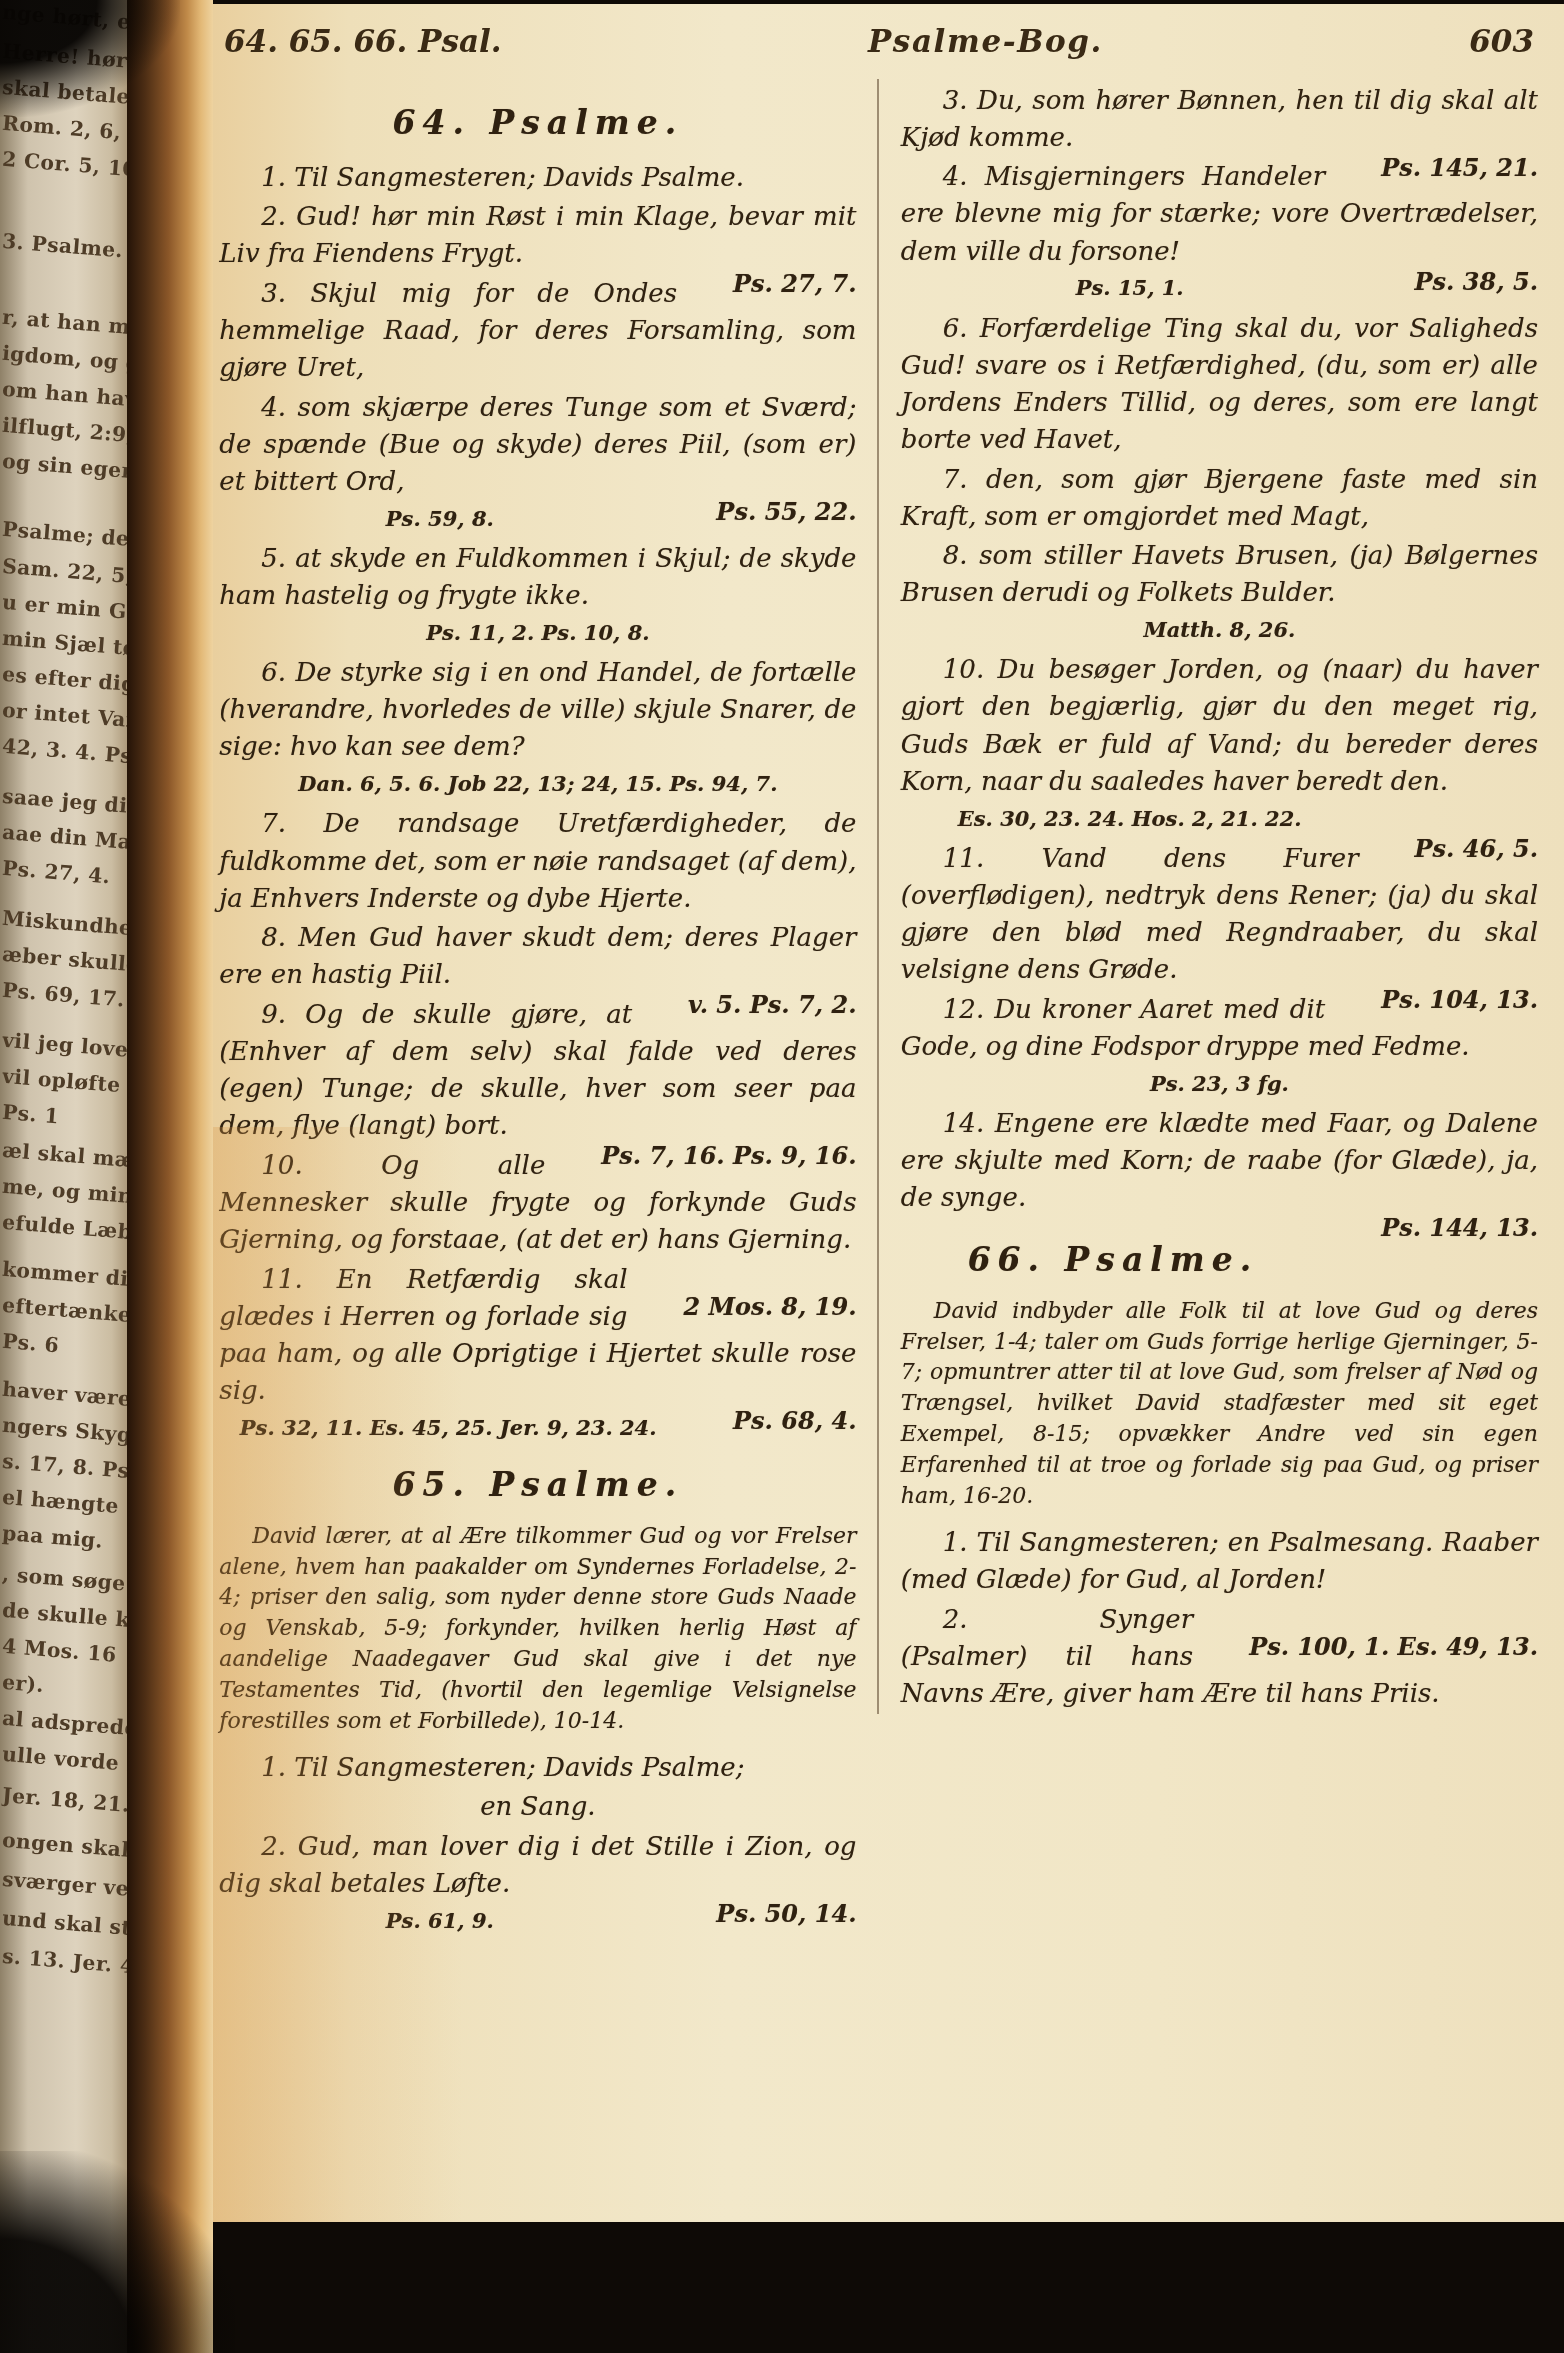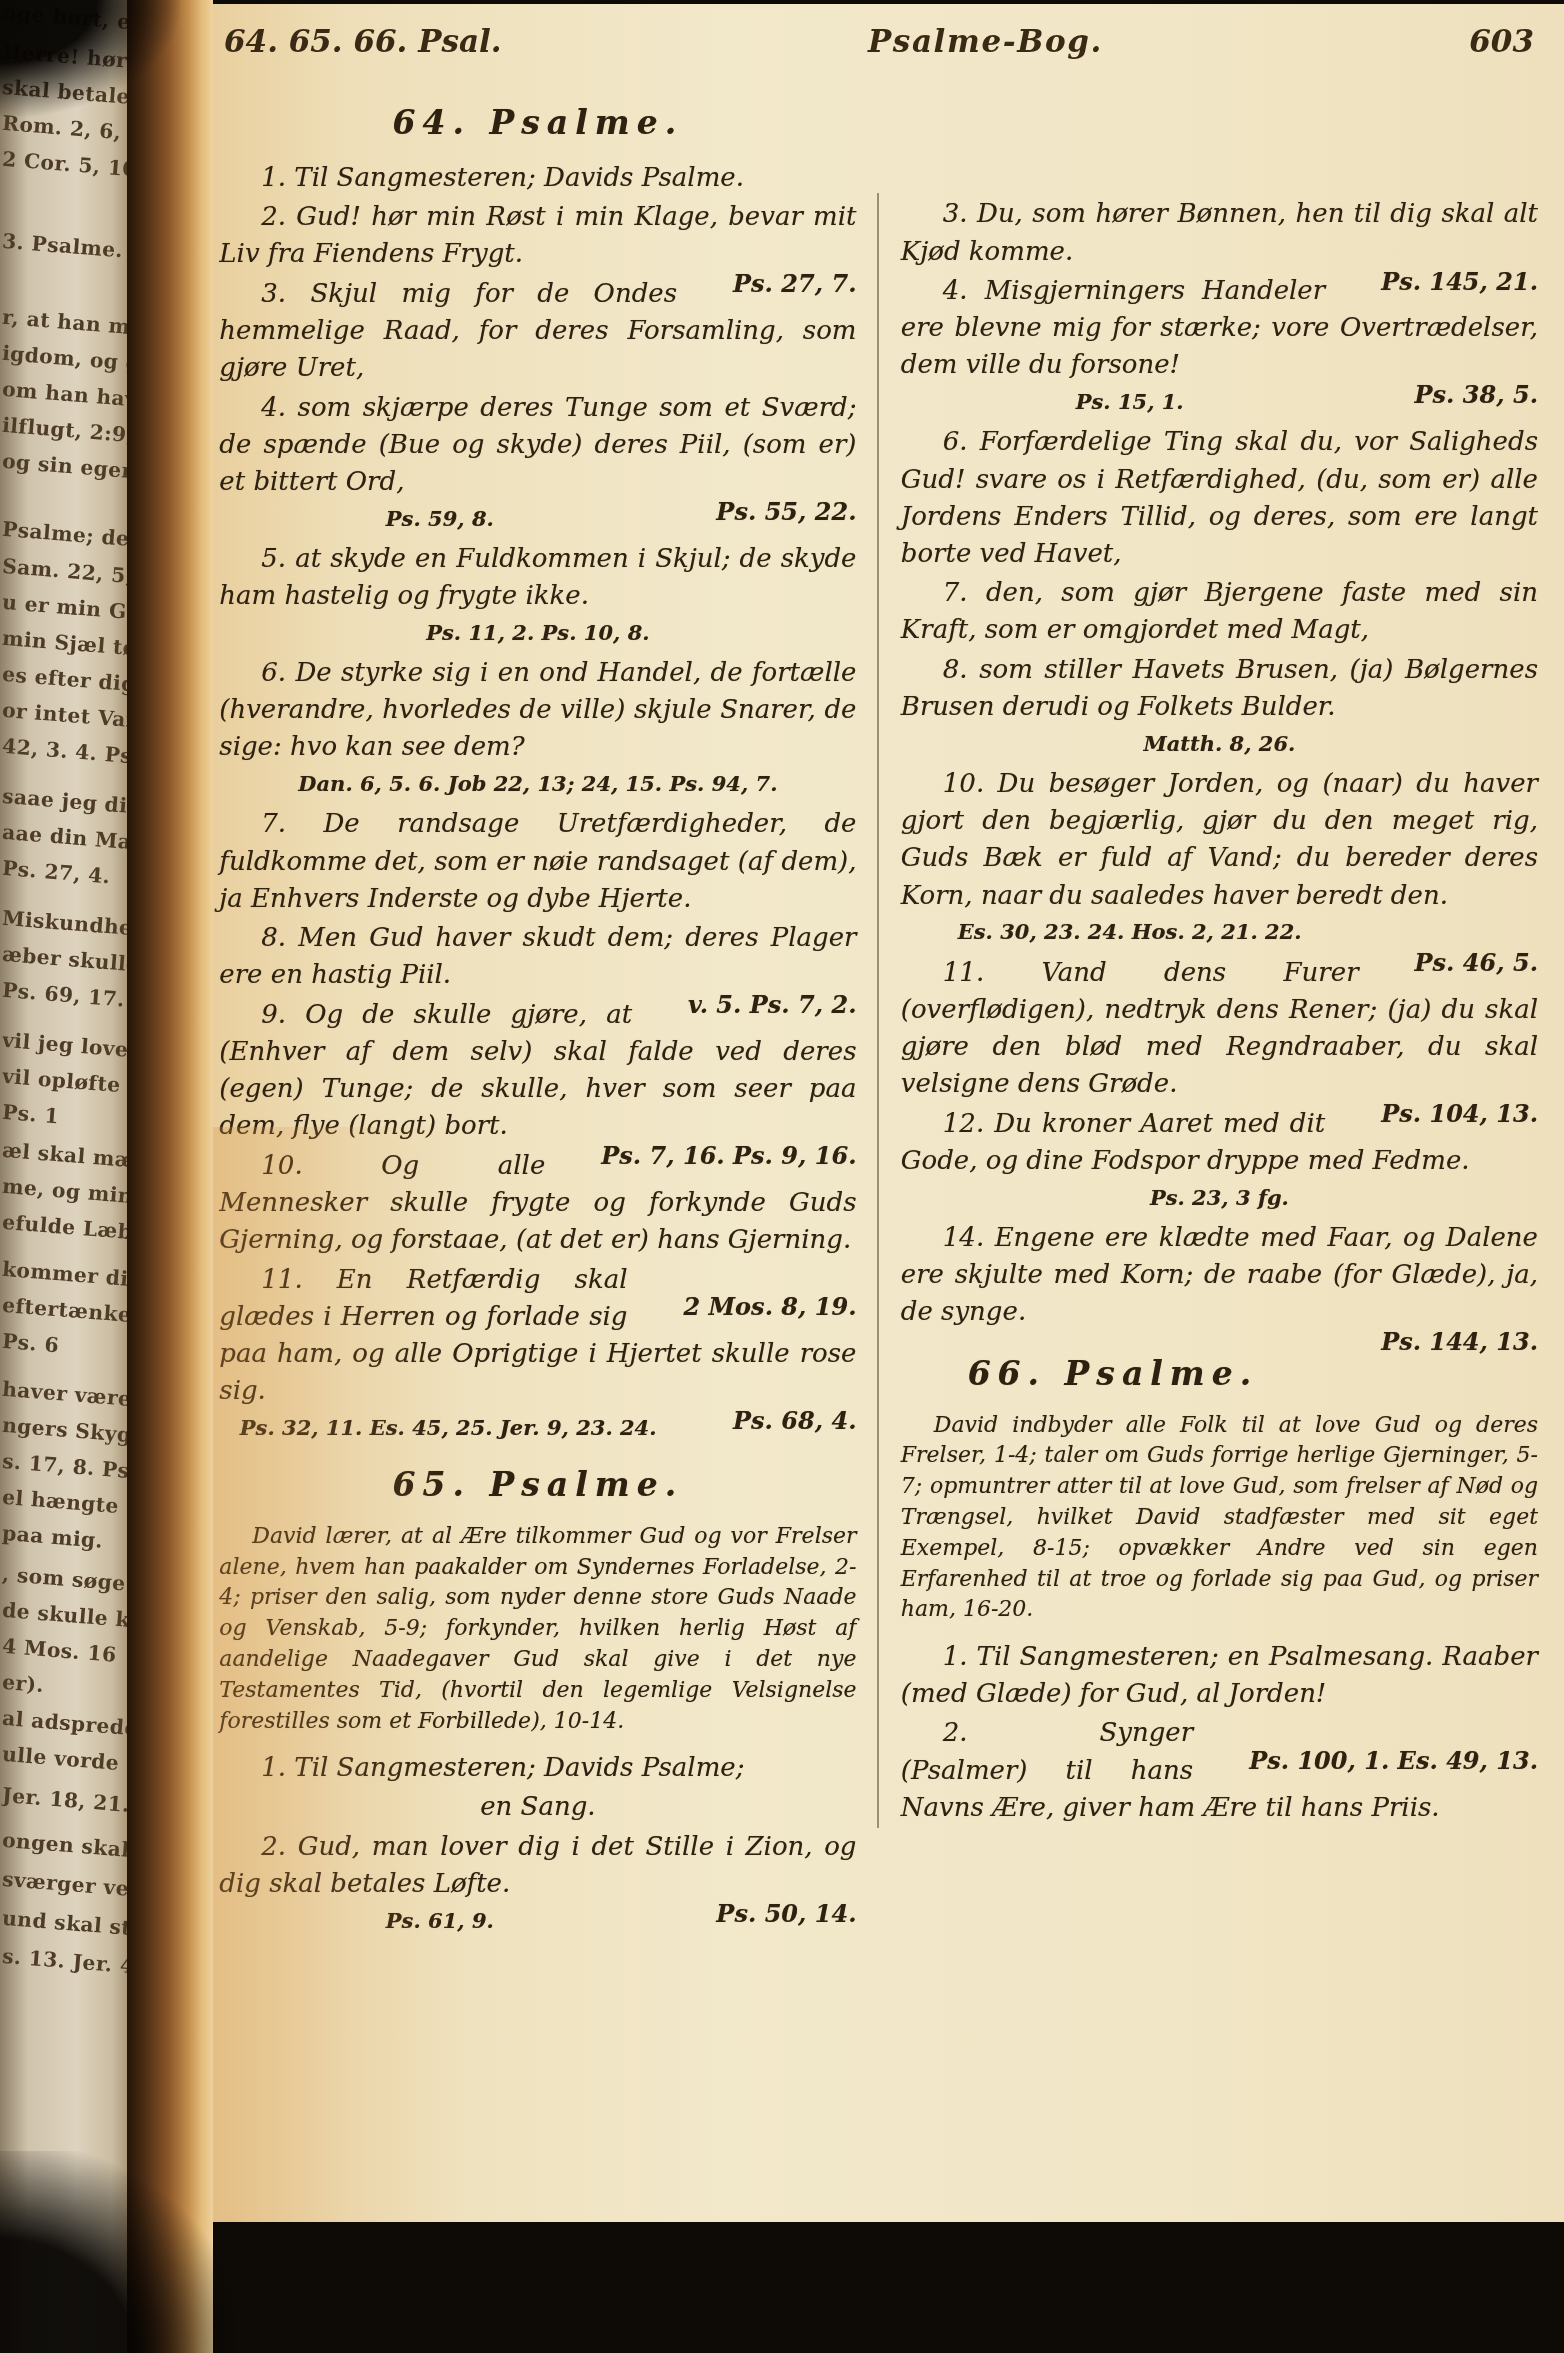--- a/index.html
+++ b/index.html
@@ -38,21 +38,21 @@
     position:absolute;left:0;bottom:0;width:250px;height:1095px;pointer-events:none;
     background:linear-gradient(90deg,rgba(216,152,74,.30),rgba(216,152,74,0));
   }
   .running-head{
     display:flex;justify-content:space-between;align-items:baseline;
     padding:19px 31px 0 11px;color:#3a2a15;
   }
   .rh{font-size:31px;font-weight:bold;}
   .rh-center{letter-spacing:1.6px;}
   .columns{
-    display:flex;align-items:center;
+    display:flex;align-items:flex-start;
     padding:20.3px 27px 0 6.3px;color:#2f2110;
   }
   .col{flex:1 1 0;min-width:0;}
   .col-left{padding-right:20.3px;}
   .col-right{border-left:2.3px solid rgba(74,52,28,.5);padding-left:22px;}
   .col p{margin:0;text-shadow:0 0 0.8px rgba(47,33,16,.35);}
   .x-heading{
     text-align:center;font-size:33px;font-weight:bold;letter-spacing:7px;
     margin:23.5px 0 17px 0 !important;
   }

